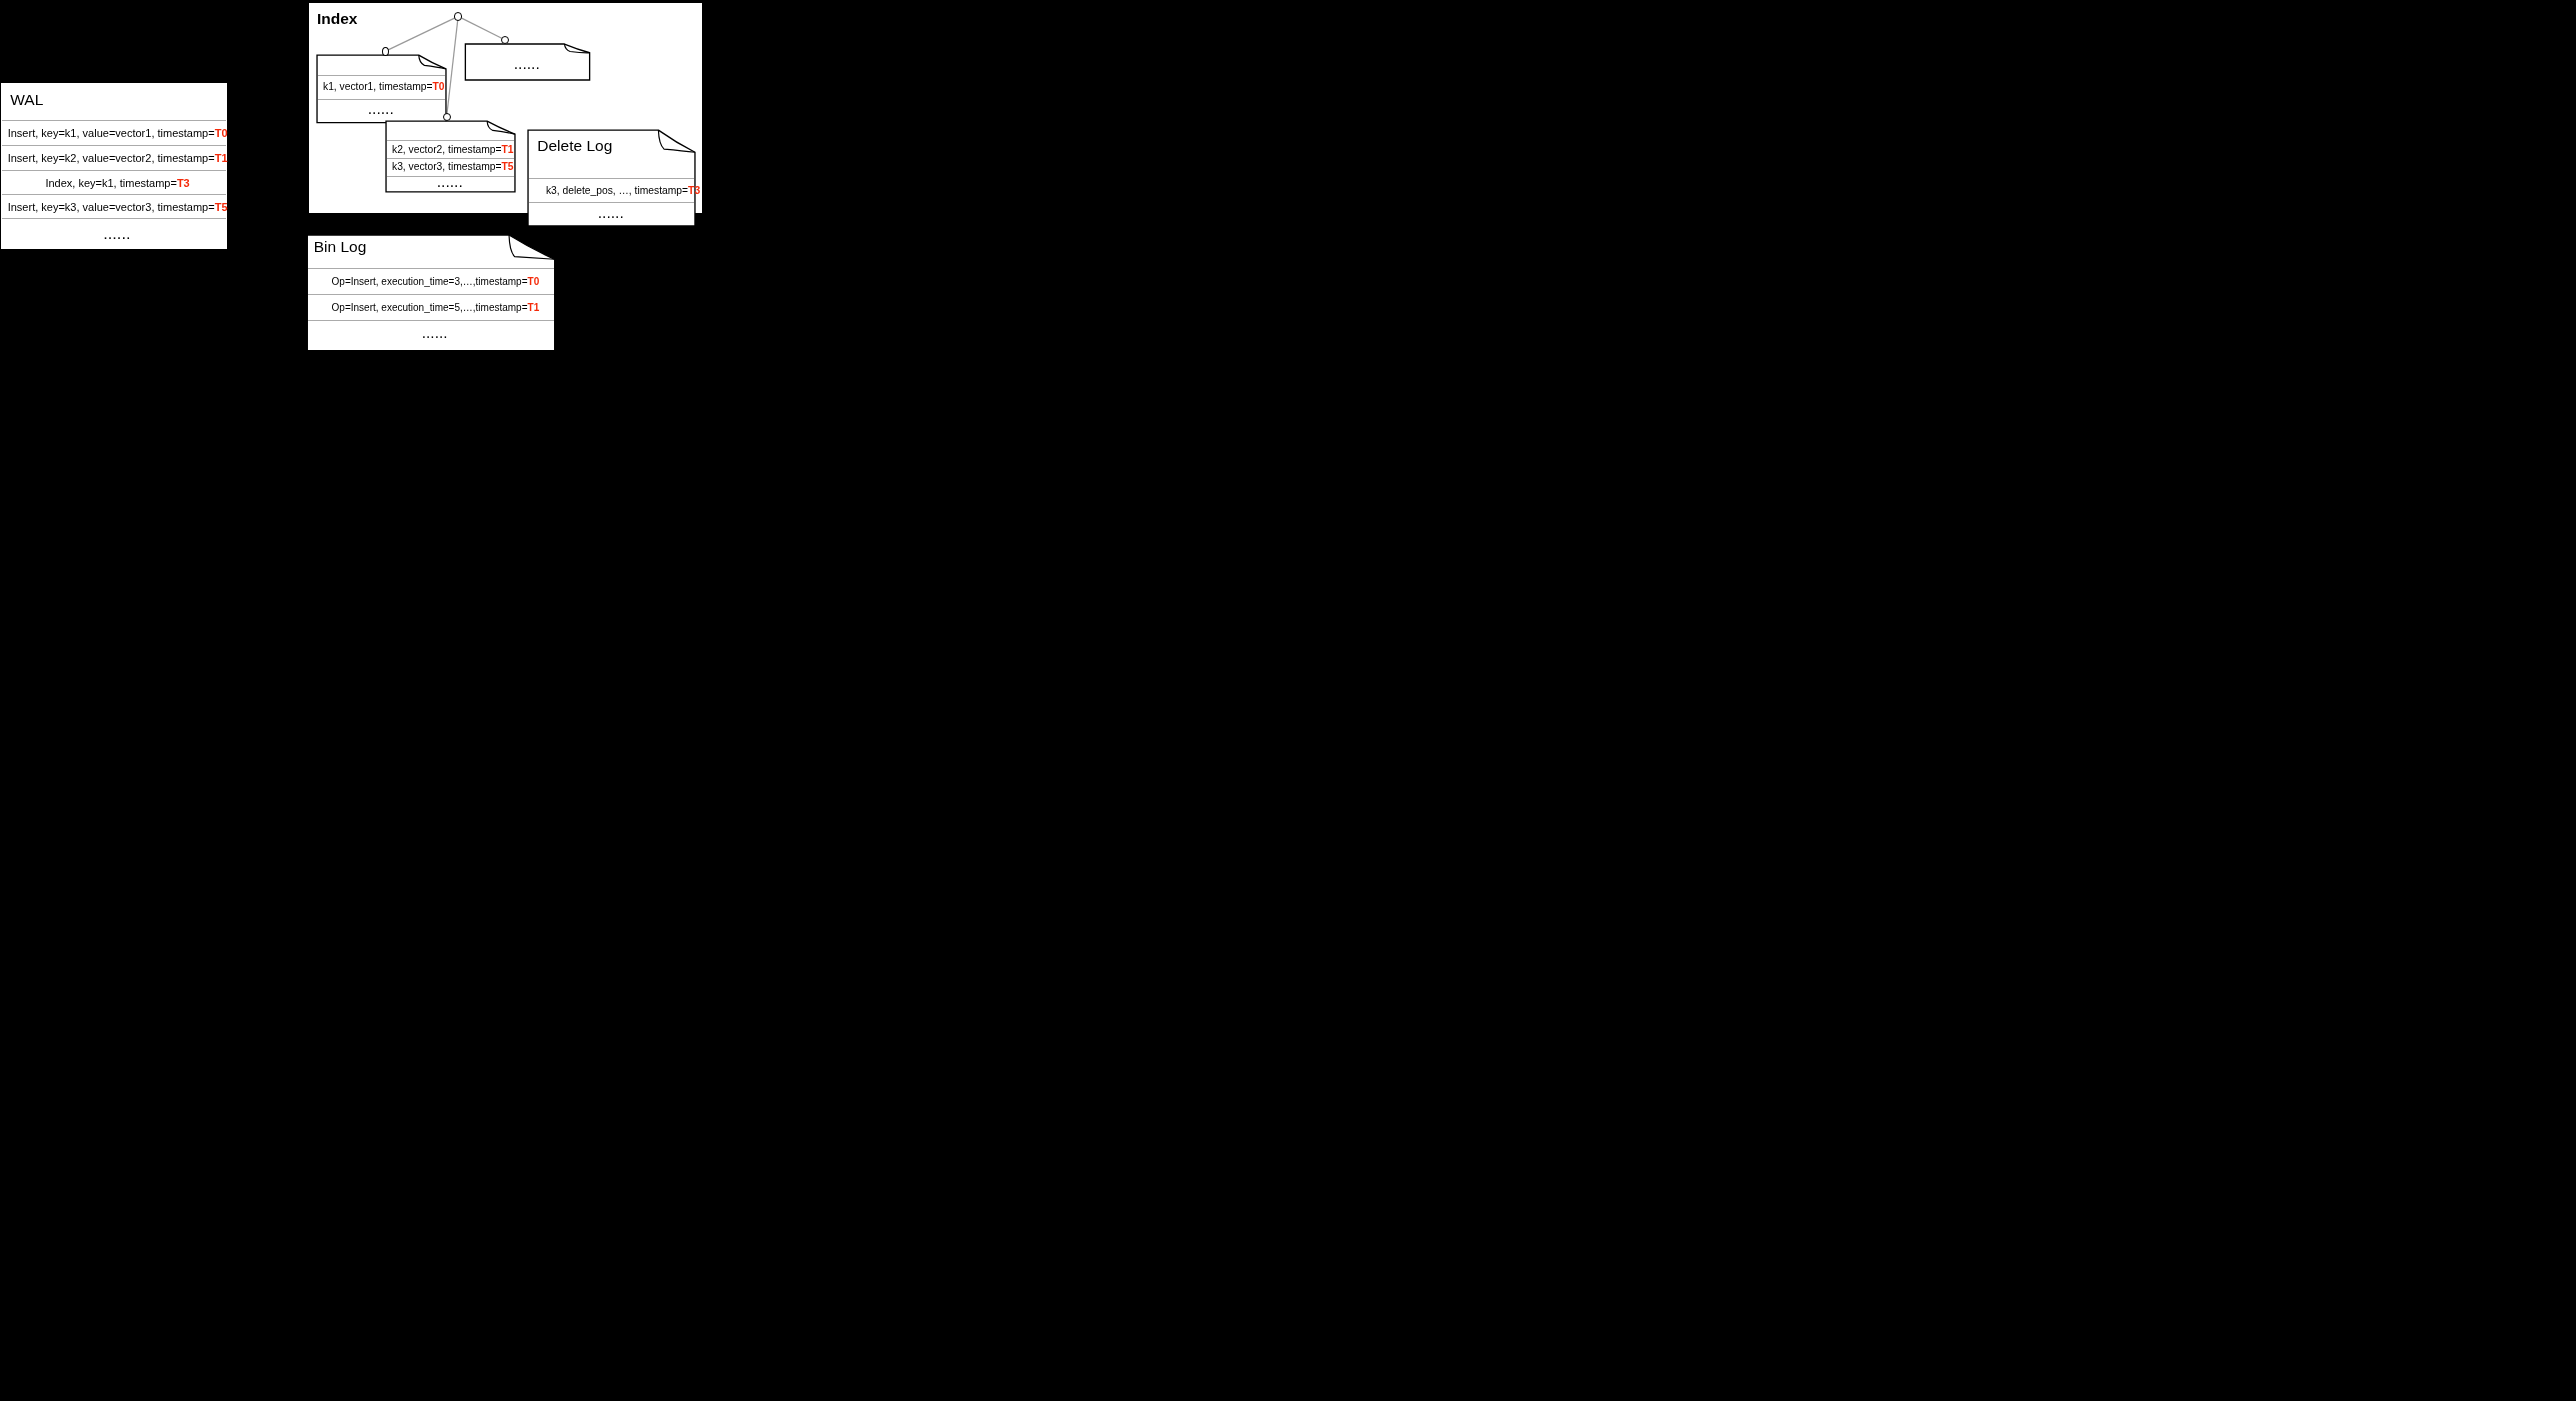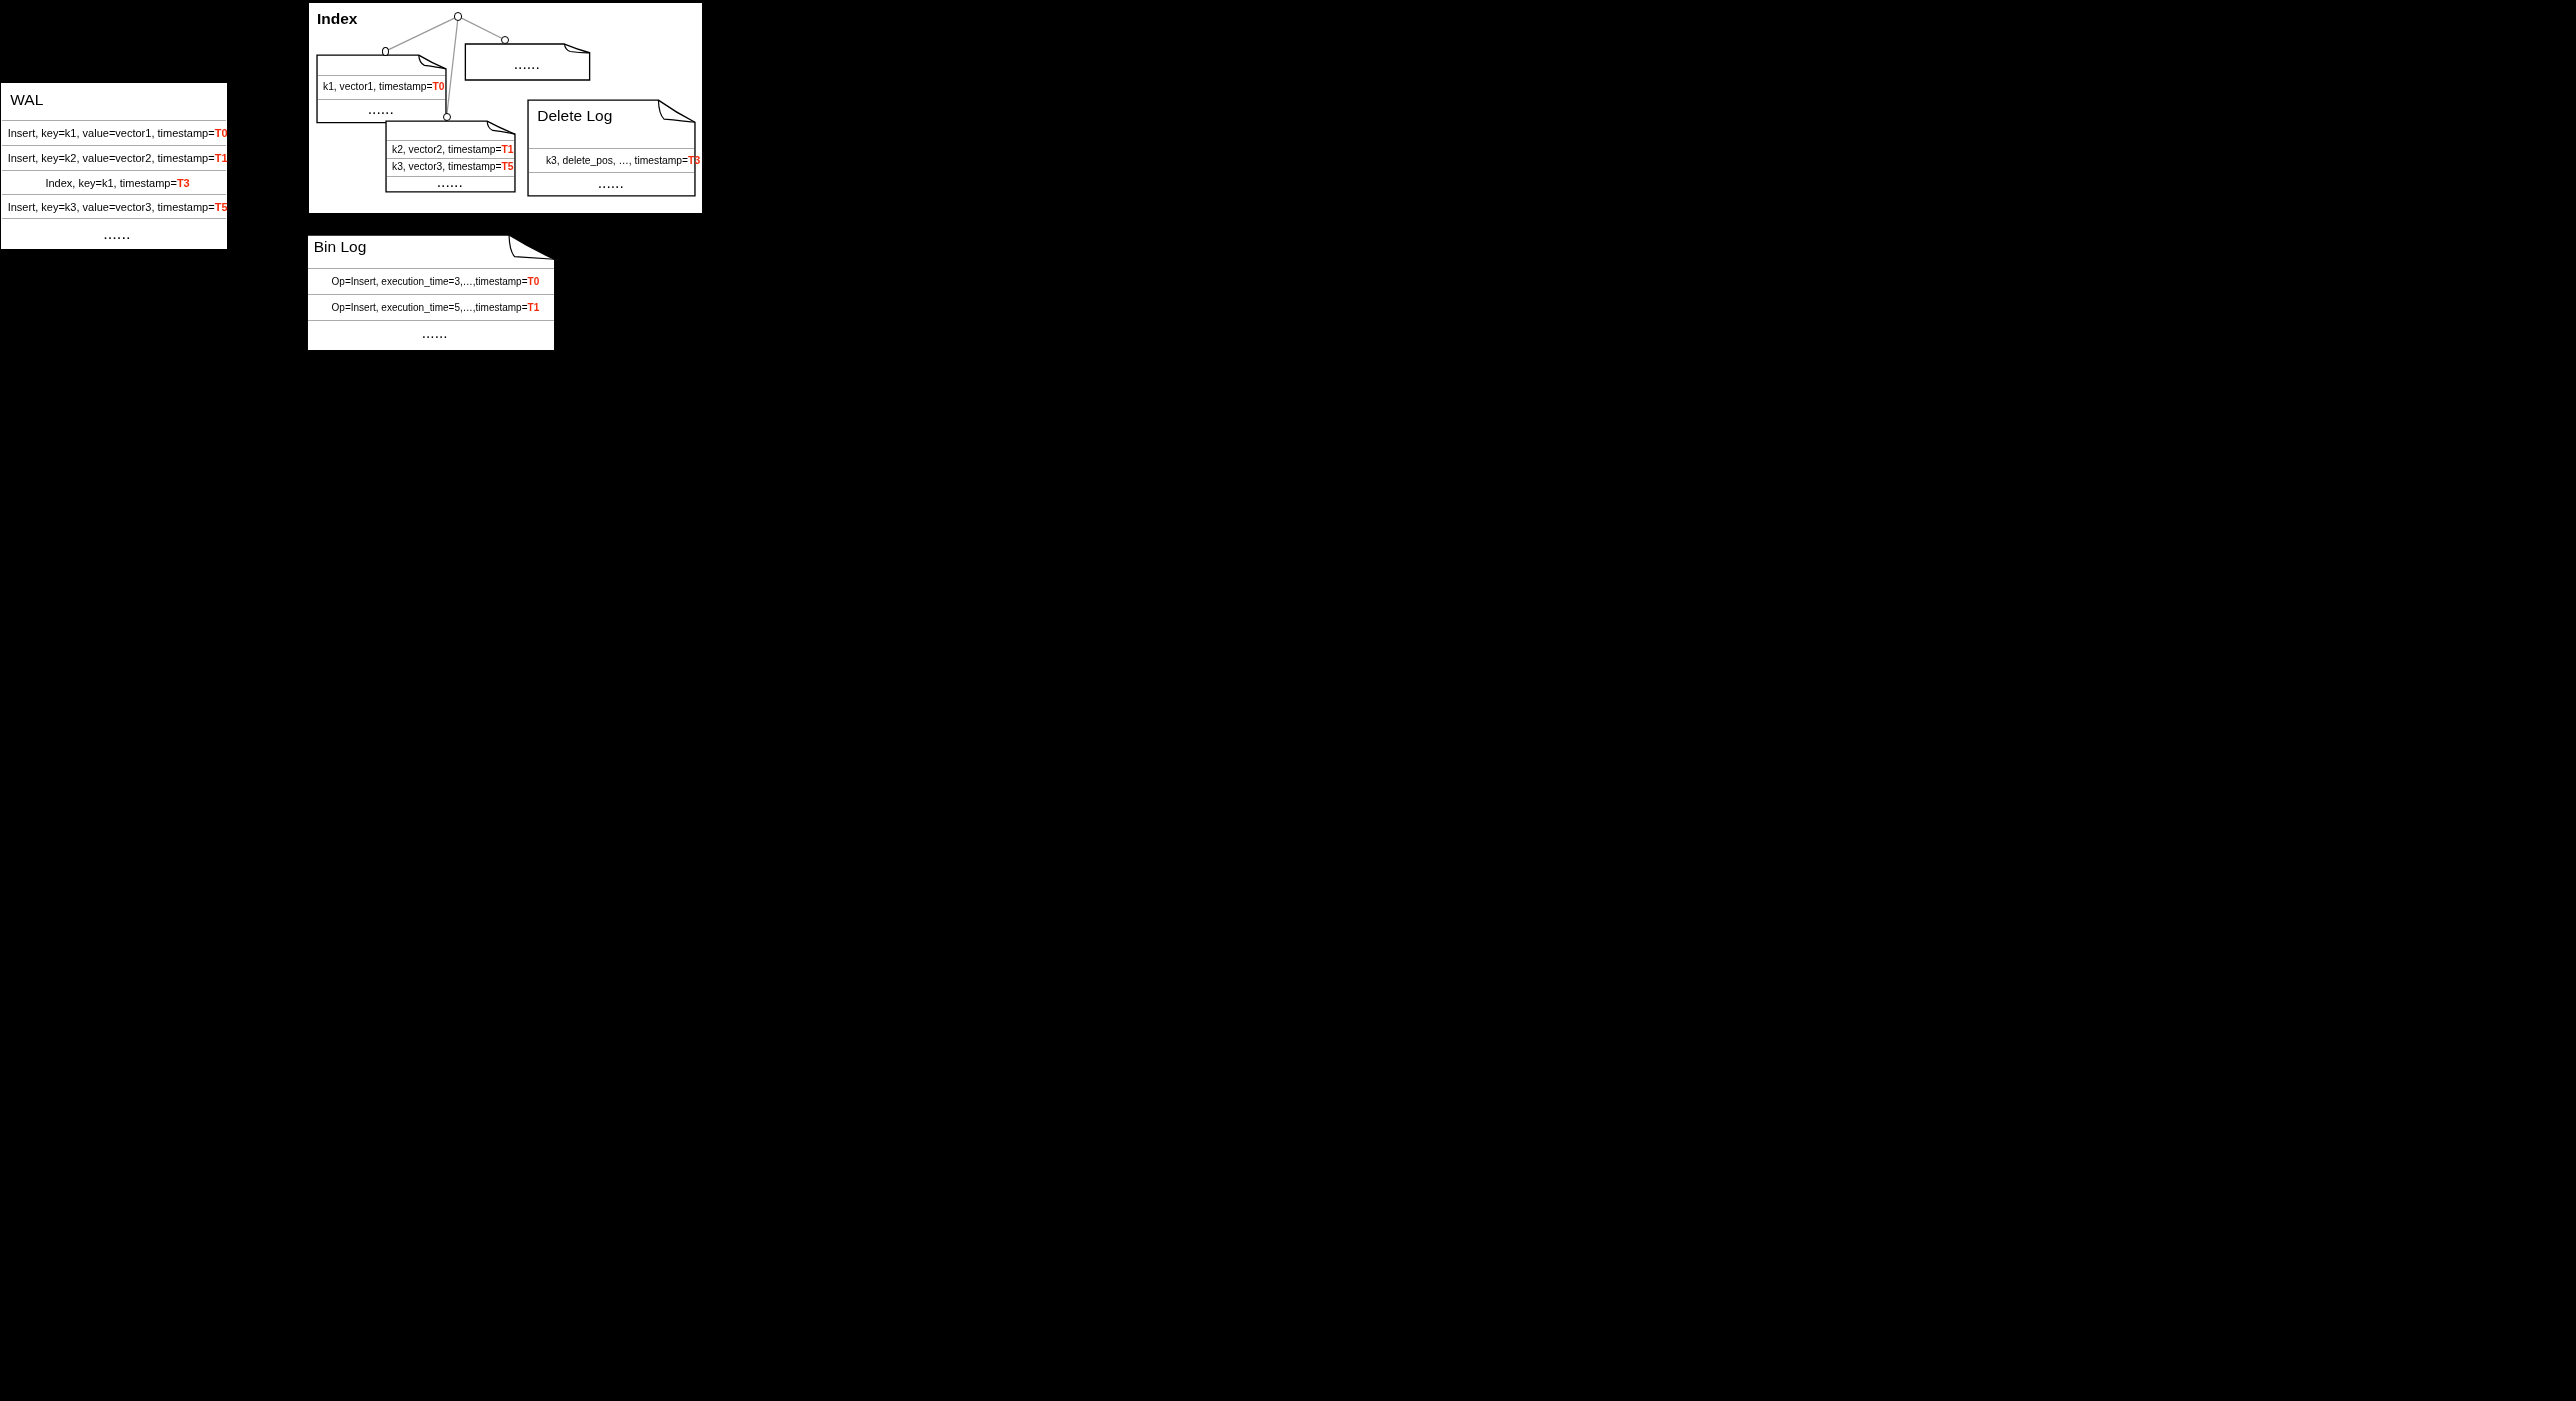--- a/index.html
+++ b/index.html
@@ -28,21 +28,21 @@
   .edges{position:absolute;left:308px;top:2.1px;width:395px;height:212px;}
   .node{position:absolute;background:#fff;border:0.8px solid #000;border-radius:50%;box-sizing:border-box;z-index:6;}
   .doc .row{font-size:10.3px;padding-left:4.6px;}
   .doc .row.center{padding-left:0;}
   
   .dlog .title{left:9.3px;top:7.2px;font-size:15.5px;}
   .dlog .row{font-size:10.3px;padding-left:23px;}
   
   .blog .title{left:6.7px;top:3.1px;font-size:15.5px;}
   .blog .row{font-size:10px;padding-left:8.8px;}
-  .z2{z-index:2;} .z3{z-index:3;}
+  .z2{z-index:2;} .z3{z-index:3;margin-top:30px;}
 </style>
 </head>
 <body>
 
 <div class="canvas">
 
   <div class="panel wal">
     <div class="title">WAL</div>
     <div class="divider" style="top:37px"></div>
     <div class="divider" style="top:62px"></div>

